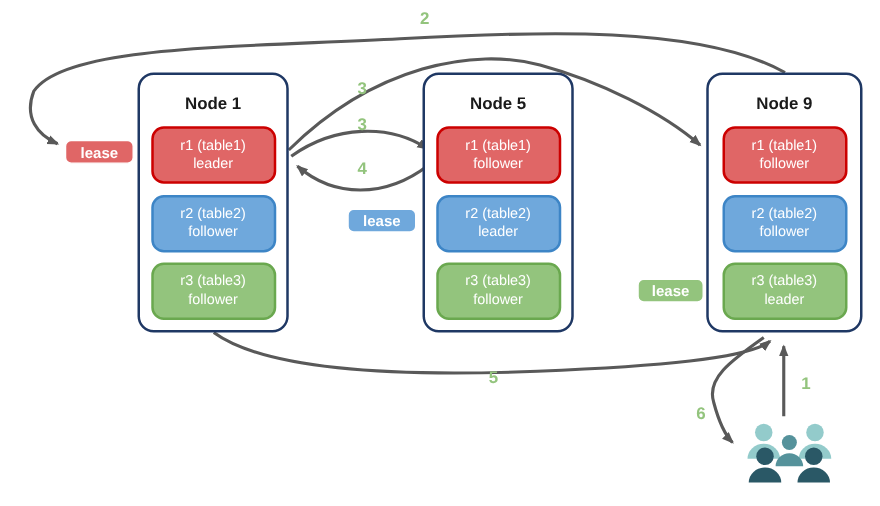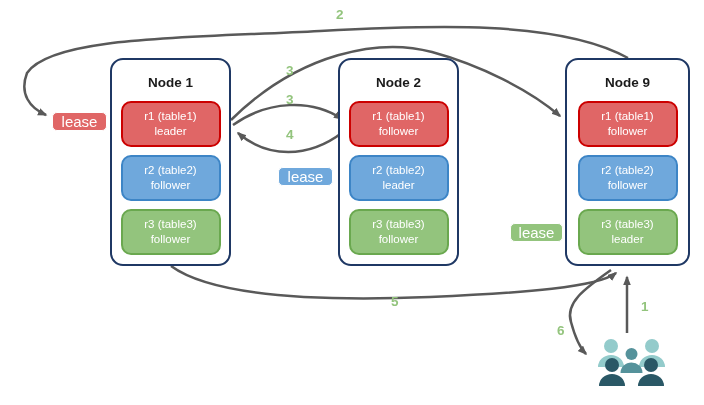--- a/index.html
+++ b/index.html
@@ -1,32 +1,32 @@
 <!DOCTYPE html>
 <html><head>
 <meta charset="utf-8">
 <style>
   html,body{margin:0;padding:0;background:#fff;font-family:"Liberation Sans",sans-serif;}
   .canvas{position:relative;width:704px;height:405px;background:#fff;overflow:hidden;}
   .arrows{position:absolute;left:0;top:0;width:704px;height:405px;pointer-events:none;}
 
   .node{position:absolute;top:58px;width:121px;height:208px;background:#fff;
         border:2px solid #1f3864;border-radius:13px;box-sizing:border-box;
-        display:flex;flex-direction:column;align-items:center;padding-top:15px;}
+        display:flex;flex-direction:column;align-items:center;padding-top:15px;justify-content:space-between;}
   .node-title{font-size:13.5px;font-weight:bold;color:#1a1a1a;margin-bottom:11px;}
   .replica{width:100px;height:46px;border-radius:10px;box-sizing:border-box;border:2px solid;
            display:flex;flex-direction:column;align-items:center;justify-content:center;
            color:#fff;font-size:11.5px;line-height:1.28;margin-bottom:8px;text-align:center;}
   .red{background:#e06666;border-color:#cc0000;}
   .blue{background:#6fa8dc;border-color:#3d85c6;}
   .green{background:#93c47d;border-color:#6aa84f;}
 
   .lease{position:absolute;width:55px;height:19px;border-radius:5px;border:1.5px solid;
-         box-sizing:border-box;color:#fff;font-size:15px;display:flex;
-         align-items:center;justify-content:center;}
+         box-sizing:border-box;color:#fff;font-size:12px;display:flex;
+         align-items:center;justify-content:center;font-weight:bold;}
   .step{position:absolute;color:#93c47d;font-size:13.5px;font-weight:bold;}
 </style>
 </head>
 <body>
 
 <div class="canvas">
 
   <svg class="arrows" viewBox="0 0 704 405">
     <defs>
       <marker id="ah" markerWidth="11" markerHeight="9" refX="8" refY="3.8" orient="auto" markerUnits="userSpaceOnUse">
@@ -82,21 +82,21 @@
       <span>r2 (table2)</span>
       <span>follower</span>
     </div>
     <div class="replica green">
       <span>r3 (table3)</span>
       <span>follower</span>
     </div>
   </div>
 
   <div class="node" style="left:338px">
-    <div class="node-title">Node 2</div>
+    <div class="node-title">Node 5</div>
     <div class="replica red">
       <span>r1 (table1)</span>
       <span>follower</span>
     </div>
     <div class="replica blue">
       <span>r2 (table2)</span>
       <span>leader</span>
     </div>
     <div class="replica green">
       <span>r3 (table3)</span>

